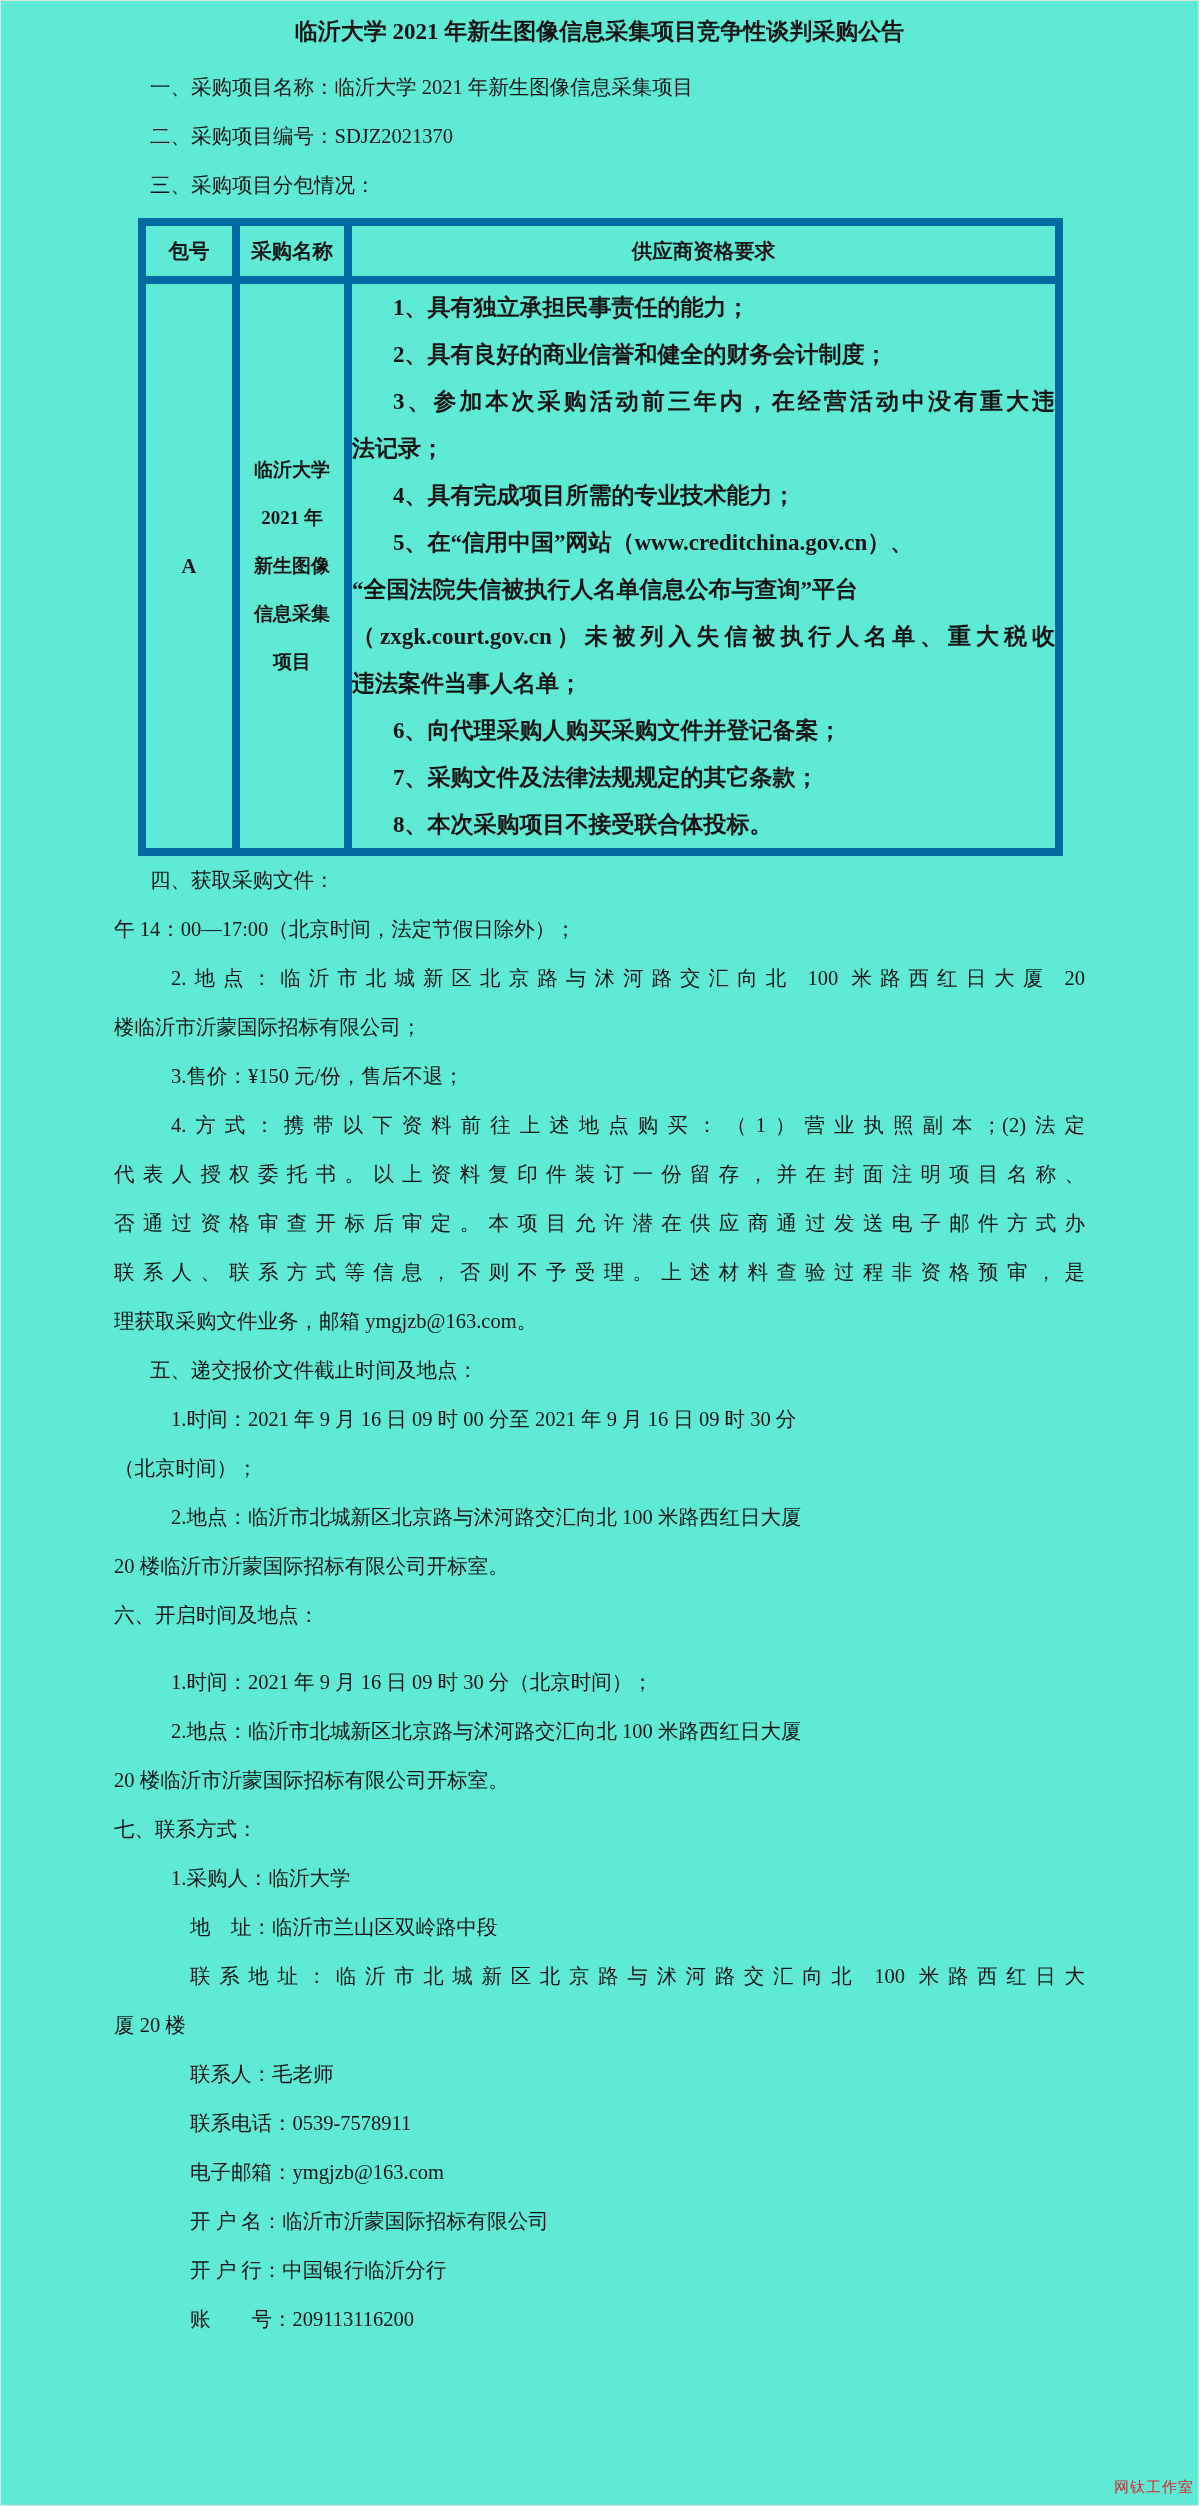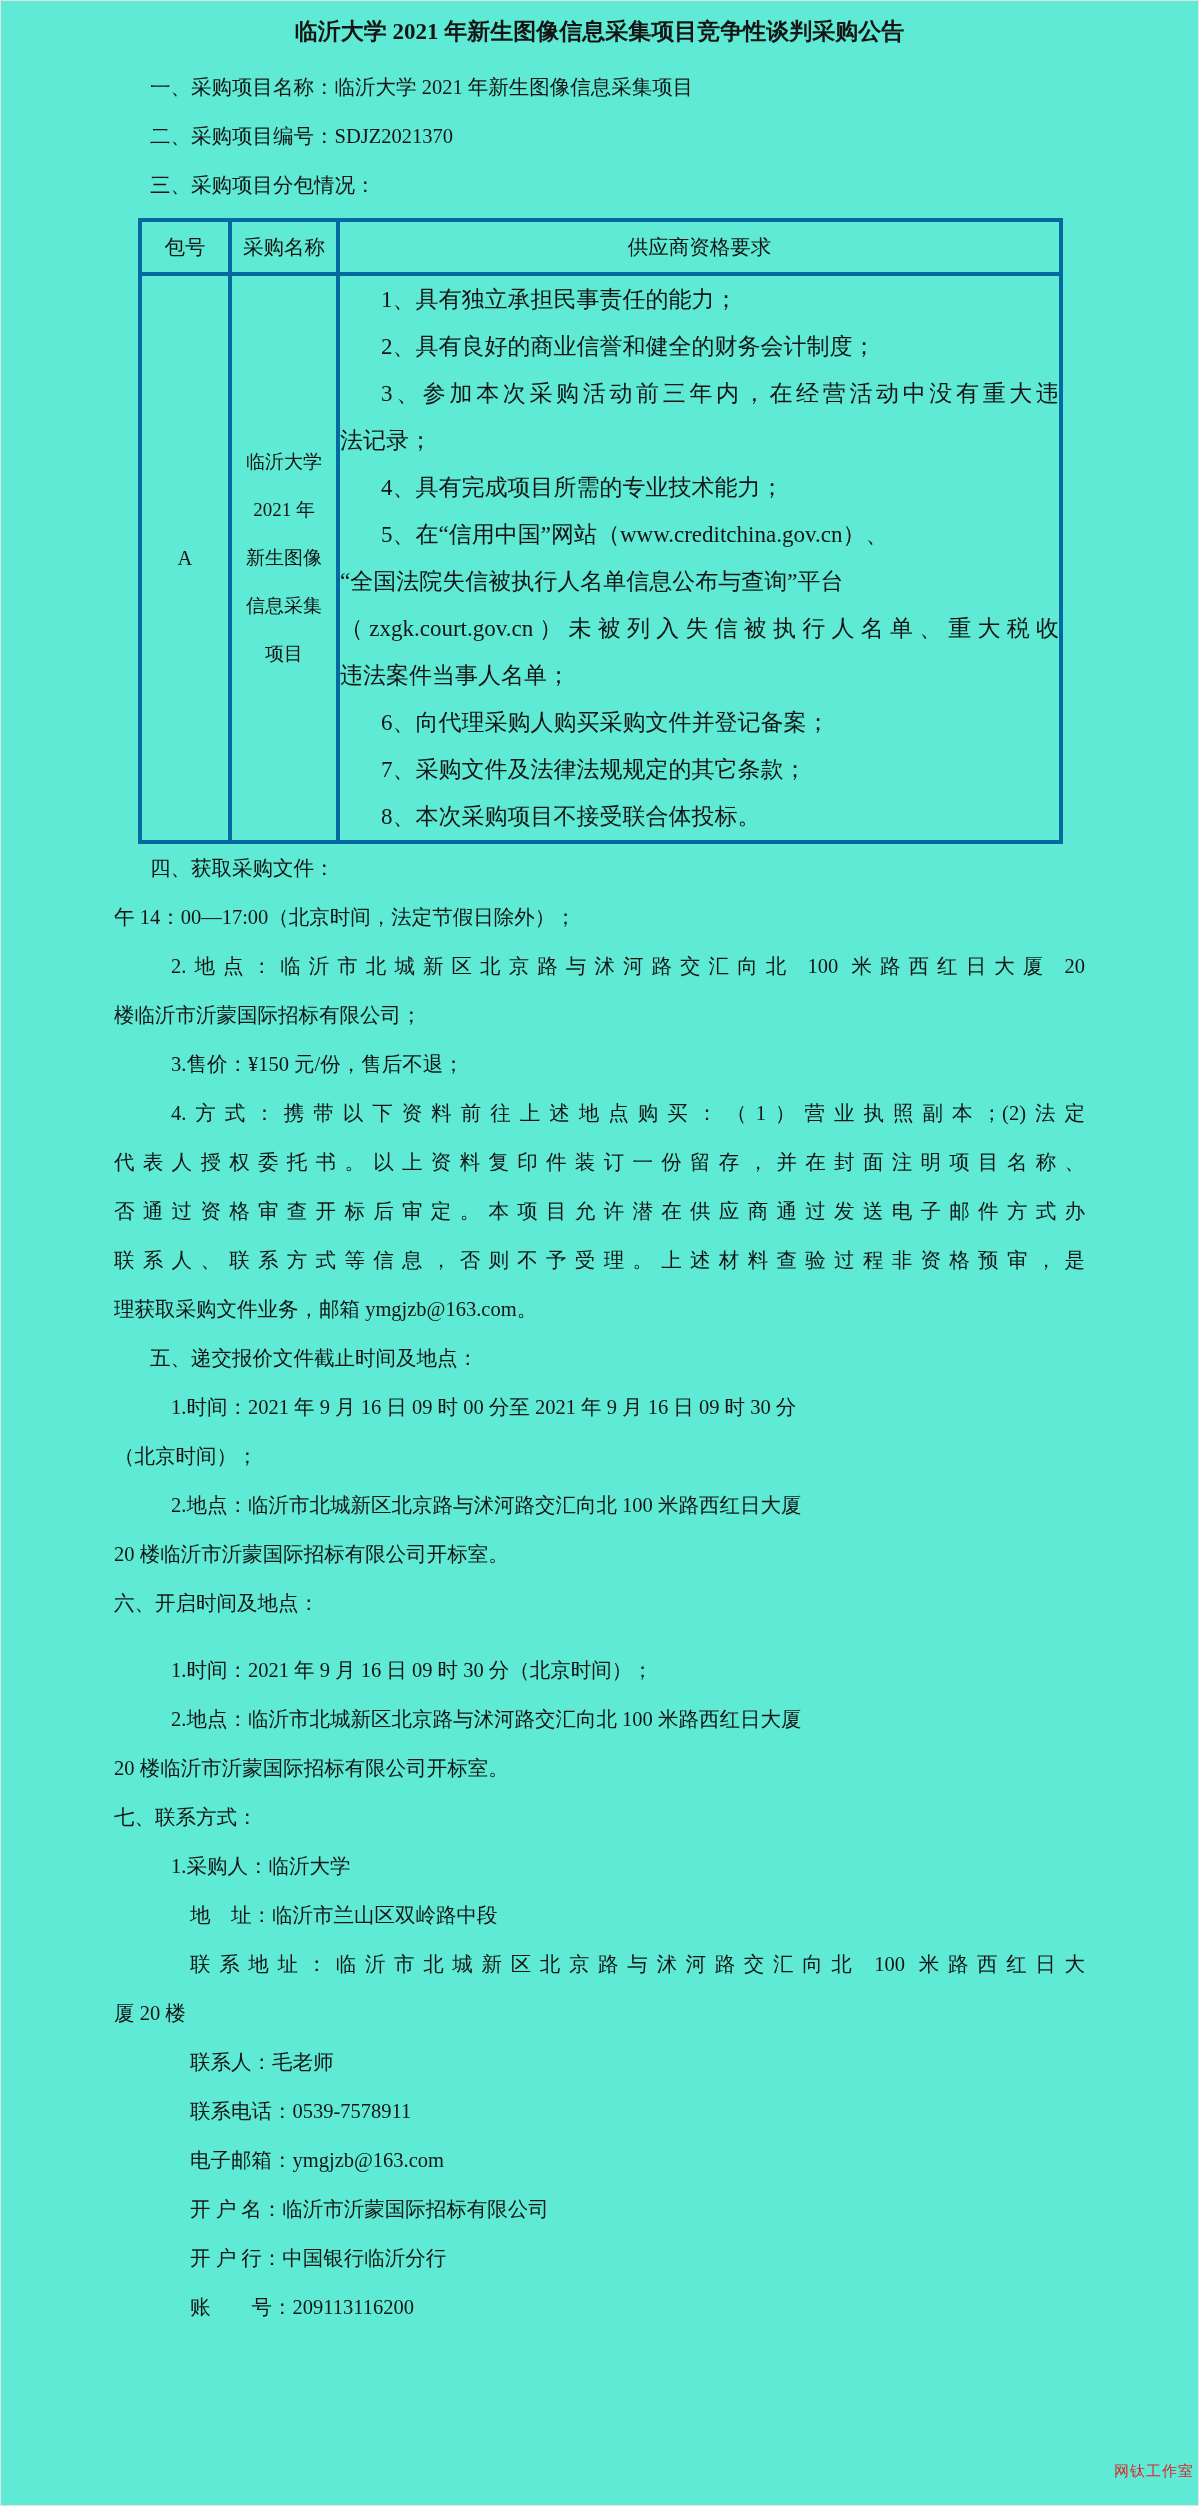--- a/index.html
+++ b/index.html
@@ -28,38 +28,38 @@
   .jfull{text-align:justify;text-align-last:justify;}
   .gap{margin-top:18px;}
 
   table.pkg{
     border-collapse:collapse;
     margin:8px 0 0 24px;
     width:925px;
     table-layout:fixed;
   }
   table.pkg th,table.pkg td{
-    border:4px solid #0369a1;
-    font-weight:normal;
+    border:8px solid #0369a1;
+    font-weight:bold;
     font-size:20.5px;
     vertical-align:middle;
     padding:0;
   }
   th.c1,td.c1{width:86px;text-align:center;}
   th.c2,td.c2{width:104px;text-align:center;border-radius:25px;}
   th.c3{text-align:center;}
   tr.hdr th{height:50px;}
   td.c3{vertical-align:top;padding:12px 16px 8px 16px;}
   .name-line{line-height:48px;font-size:19px;}
   .req{font-size:23px;line-height:47px;margin:0;}
   .req.first{text-indent:41px;}
   .req.full{text-align:justify;text-align-last:justify;}
 
   .watermark{
-    position:absolute;right:4px;bottom:24px;
+    position:absolute;right:4px;bottom:8px;
     font-size:15px;letter-spacing:1px;
   }
 </style>
 </head>
 <body>
 
 <div class="page">
 
   <h1 class="title">临沂大学 2021 年新生图像信息采集项目竞争性谈判采购公告</h1>
 

